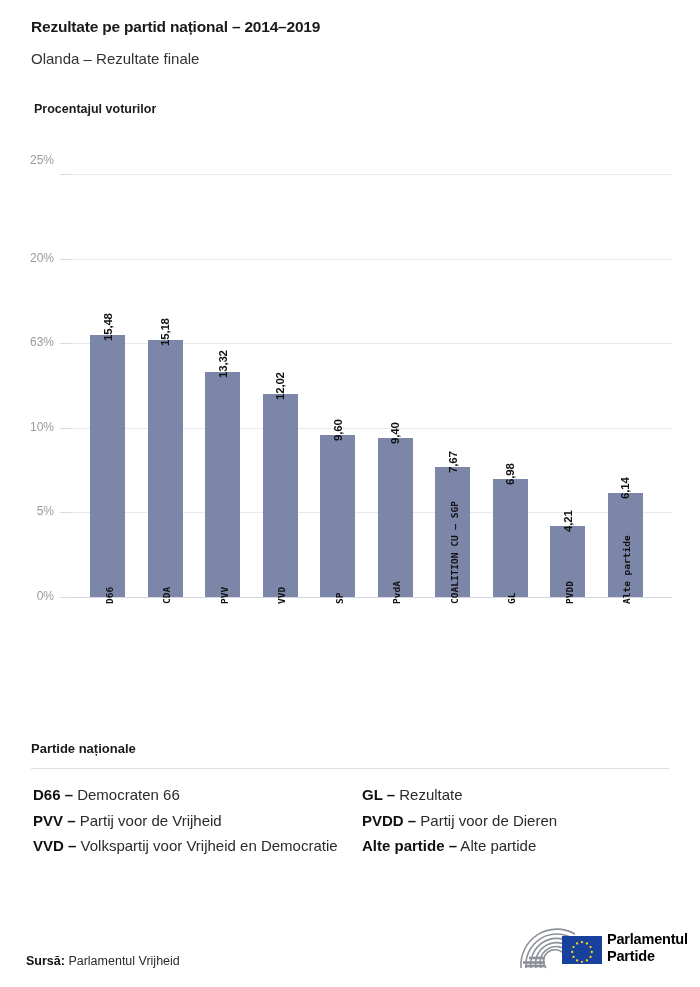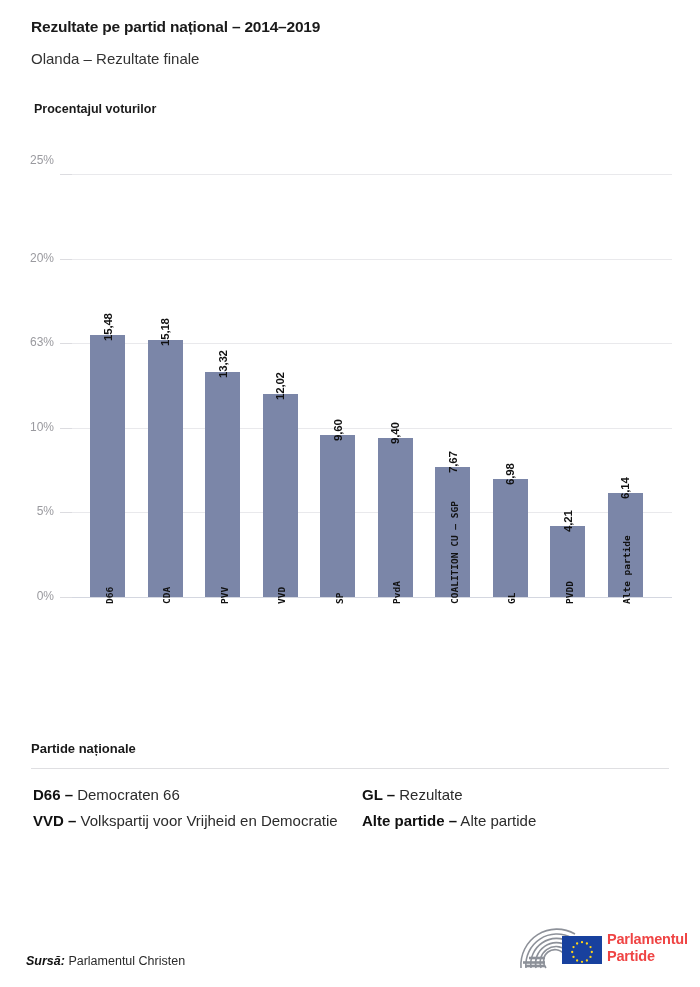--- a/index.html
+++ b/index.html
@@ -138,37 +138,37 @@
 
   
   .source {
     position: absolute;
     left: 26px;
     top: 954px;
     font-size: 12.5px;
     color: #2b2b2b;
     white-space: nowrap;
   }
-  .source b { font-weight: bold; color: #111111; font-style: italic; }
+  .source b { font-weight: bold; color: #111111; }
 
   .ep-logo {
     position: absolute;
     left: 515px;
     top: 928px;
     width: 165px;
     height: 44px;
   }
   .ep-logo-text {
     position: absolute;
     left: 92px;
     top: 3px;
     font-size: 14.5px;
     font-weight: bold;
     line-height: 17px;
-    color: #ef4444;
+    color: #000000;
     letter-spacing: -0.2px;
   }
 </style>
 </head>
 <body>
 
 <div class="title">Rezultate pe partid național – 2014–2019</div>
 <div class="subtitle">Olanda – Rezultate finale</div>
 <div class="axis-title">Procentajul voturilor</div>
 
@@ -220,29 +220,31 @@
     <div class="cat-label" style="left: 563.5px; top: 604px;">PVDD</div>
     <div class="bar" title="Alte partide: 6,14" style="left: 607.5px; top: 493.111px; height: 103.889px;"></div>
     <div class="bar-value" style="left: 631px; top: 487.111px;">6,14</div>
     <div class="cat-label" style="left: 621px; top: 604px;">Alte partide</div>
   </div>
 
 <div class="legend-title">Partide naționale</div>
 <div class="legend-rule"></div>
 <div class="legend-col left" id="legend-left">
     <div class="legend-item"><b>D66 –</b><span> Democraten 66</span></div>
+    <div class="legend-item"><b>PVV –</b><span> Partij voor de Vrijheid</span></div>
     <div class="legend-item"><b>VVD –</b><span> Volkspartij voor Vrijheid en Democratie</span></div>
   </div>
 <div class="legend-col right" id="legend-right">
     <div class="legend-item"><b>GL –</b><span> Rezultate</span></div>
+    <div class="legend-item"><b>PVDD –</b><span> Partij voor de Dieren</span></div>
     <div class="legend-item"><b>Alte partide –</b><span> Alte partide</span></div>
   </div>
 
 <div class="source">
-  <b>Sursă:</b><span> Parlamentul Christen</span>
+  <b>Sursă:</b><span> Parlamentul Vrijheid</span>
 </div>
 
 <div class="ep-logo">
   <svg width="88" height="44" viewBox="0 0 88 44">
     <g stroke="#8d9199" fill="none" stroke-width="1.6">
       <path d="M6,40 A36,36 0 0 1 60,6"></path>
       <path d="M11,40 A31,31 0 0 1 57,10"></path>
       <path d="M16,40 A26,26 0 0 1 55,14"></path>
       <path d="M21,40 A21,21 0 0 1 53,18"></path>
       <path d="M26,40 A16,16 0 0 1 51,22"></path>

